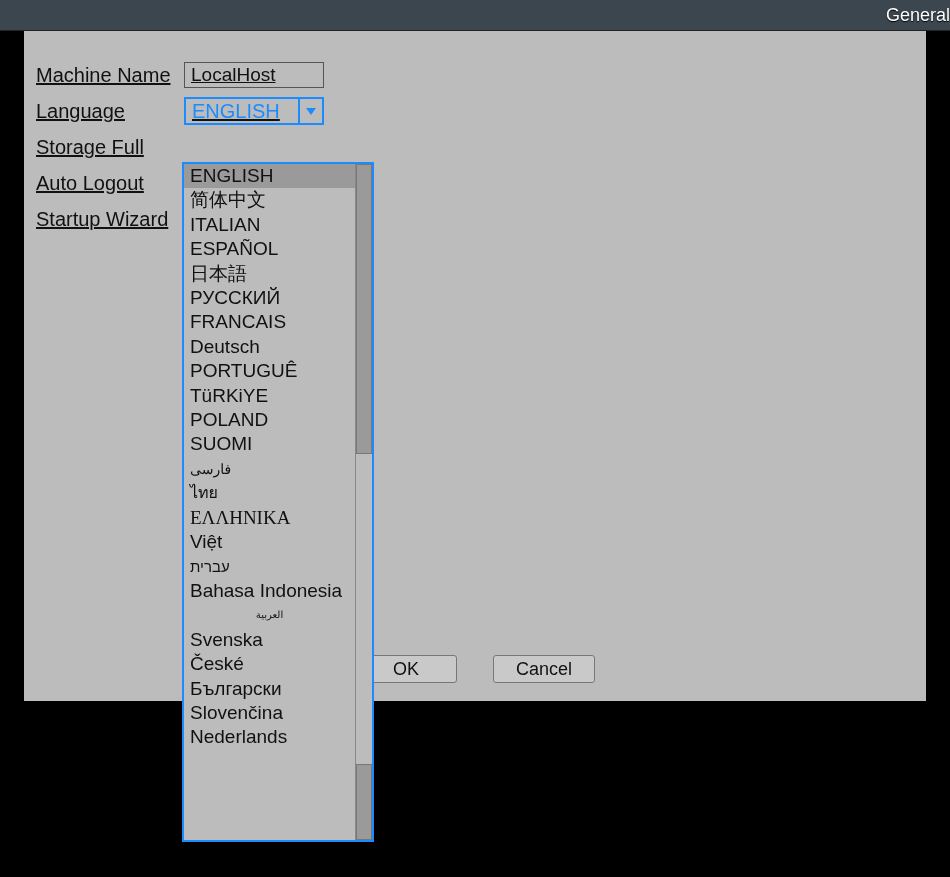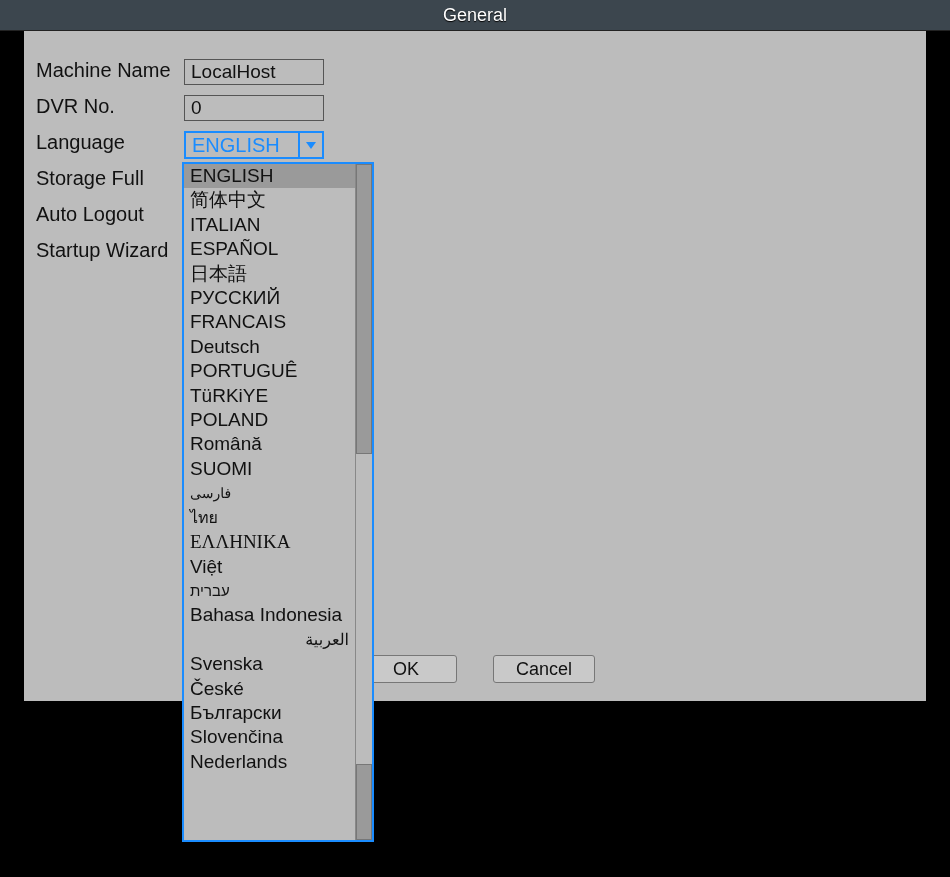--- a/index.html
+++ b/index.html
@@ -26,40 +26,41 @@
   .window {
     position: absolute;
     left: 0;
     right: 0;
     top: 0;
   }
   .titlebar {
     height: 30px;
     background: var(--titlebar-bg);
     color: #fff;
-    text-align: center;
+    text-align: right;
     line-height: 30px;
     font-size: 18px;
     font-weight: 500;
     text-shadow: 0 1px 1px #000;
     border-bottom: 1px solid #222;
   }
   .panel {
     margin: 0 24px;
     background: var(--panel-bg);
     padding: 28px 12px 18px 12px;
     height: 670px;
     box-sizing: border-box;
     position: relative;
   }
   .form-row {
     display: flex;
-    align-items: flex-start;
+    align-items: center;
     height: 32px;
     margin-bottom: 4px;
+    text-decoration: underline;
   }
   .label {
     width: 148px;
     font-size: 20px;
     color: #111;
   }
   .text-input {
     width: 140px;
     height: 26px;
     background: var(--panel-bg);
@@ -172,24 +173,20 @@
 <div class="window">
   <div class="titlebar">General</div>
 
   <div class="panel">
 
     <div class="form-row">
       <div class="label">Machine Name</div>
       <input class="text-input" value="LocalHost" style="">
     </div>
 
-    <div class="form-row">
-      <div class="label">DVR No.</div>
-      <input class="text-input" value="0" style="">
-    </div>
 
     <div class="form-row">
       <div class="label">Language</div>
       <div class="combo">
         <div class="combo-text">ENGLISH</div>
         <div class="combo-btn">
           <div class="tri"></div>
         </div>
       </div>
     </div>
@@ -219,29 +216,28 @@
         <div class="dropdown-item">简体中文</div>
         <div class="dropdown-item">ITALIAN</div>
         <div class="dropdown-item">ESPAÑOL</div>
         <div class="dropdown-item">日本語</div>
         <div class="dropdown-item">РУССКИЙ</div>
         <div class="dropdown-item">FRANCAIS</div>
         <div class="dropdown-item">Deutsch</div>
         <div class="dropdown-item">PORTUGUÊ</div>
         <div class="dropdown-item">TüRKiYE</div>
         <div class="dropdown-item">POLAND</div>
-        <div class="dropdown-item">Română</div>
         <div class="dropdown-item">SUOMI</div>
         <div class="dropdown-item" style="font-size: 14px; direction: rtl; text-align: left;">فارسی</div>
         <div class="dropdown-item" style="font-size: 16px;">ไทย</div>
         <div class="dropdown-item" style="font-family: Georgia, serif;">ΕΛΛΗΝΙΚΑ</div>
         <div class="dropdown-item">Việt</div>
         <div class="dropdown-item" style="font-size: 15px; direction: rtl; text-align: left;">עברית</div>
         <div class="dropdown-item">Bahasa Indonesia</div>
-        <div class="dropdown-item" style="font-size: 16px; direction: rtl; text-align: right;">العربية</div>
+        <div class="dropdown-item" style="font-size: 10px; direction: rtl; text-align: center;">العربية</div>
         <div class="dropdown-item">Svenska</div>
         <div class="dropdown-item">České</div>
         <div class="dropdown-item">Български</div>
         <div class="dropdown-item">Slovenčina</div>
         <div class="dropdown-item">Nederlands</div>
       </div>
     <div class="sb">
       <div class="sb-thumb t1"></div>
       <div class="sb-thumb t2"></div>
     </div>

